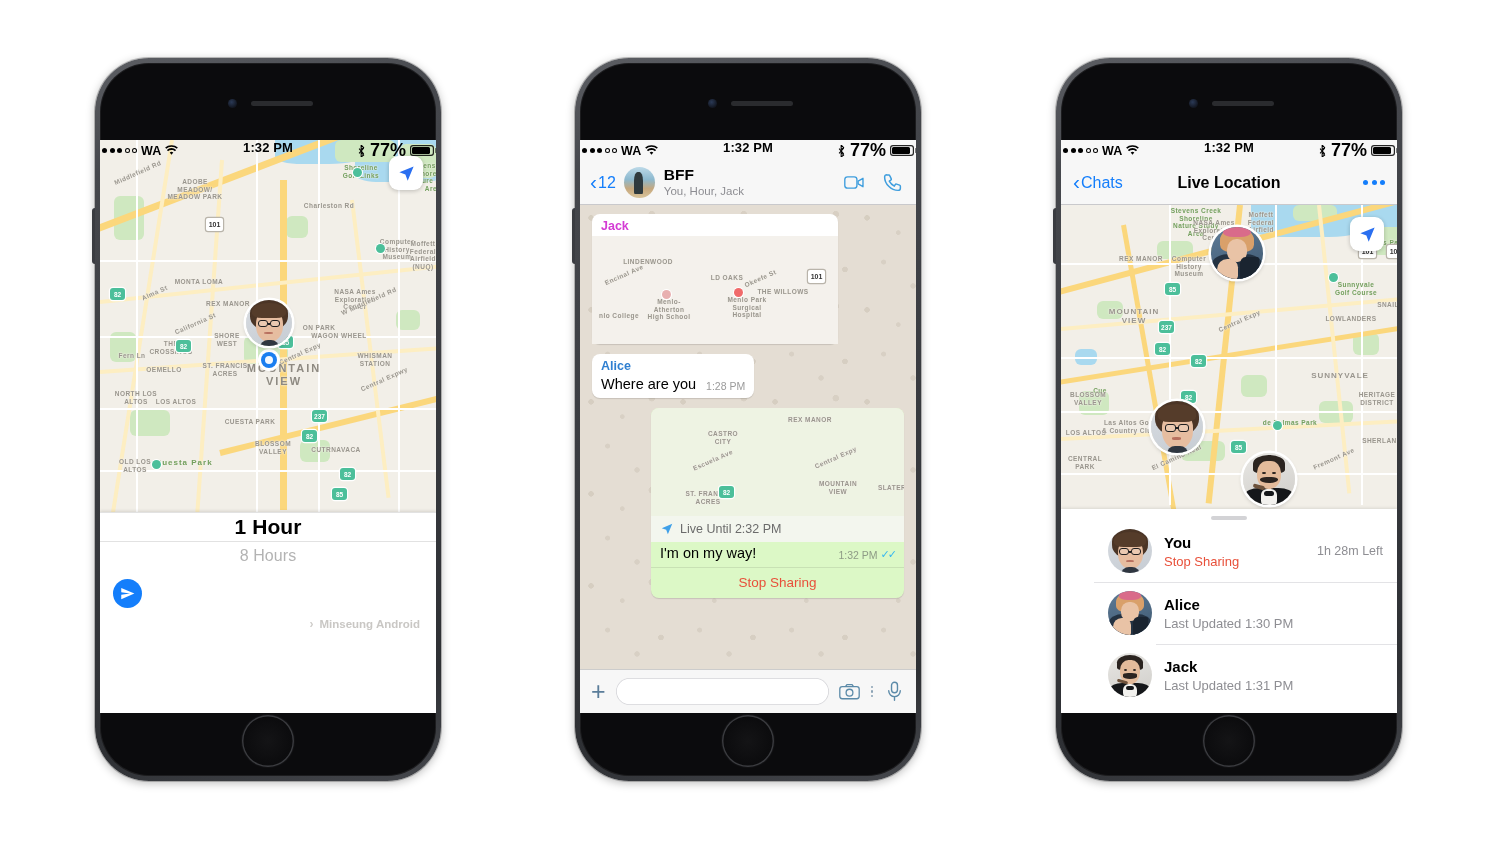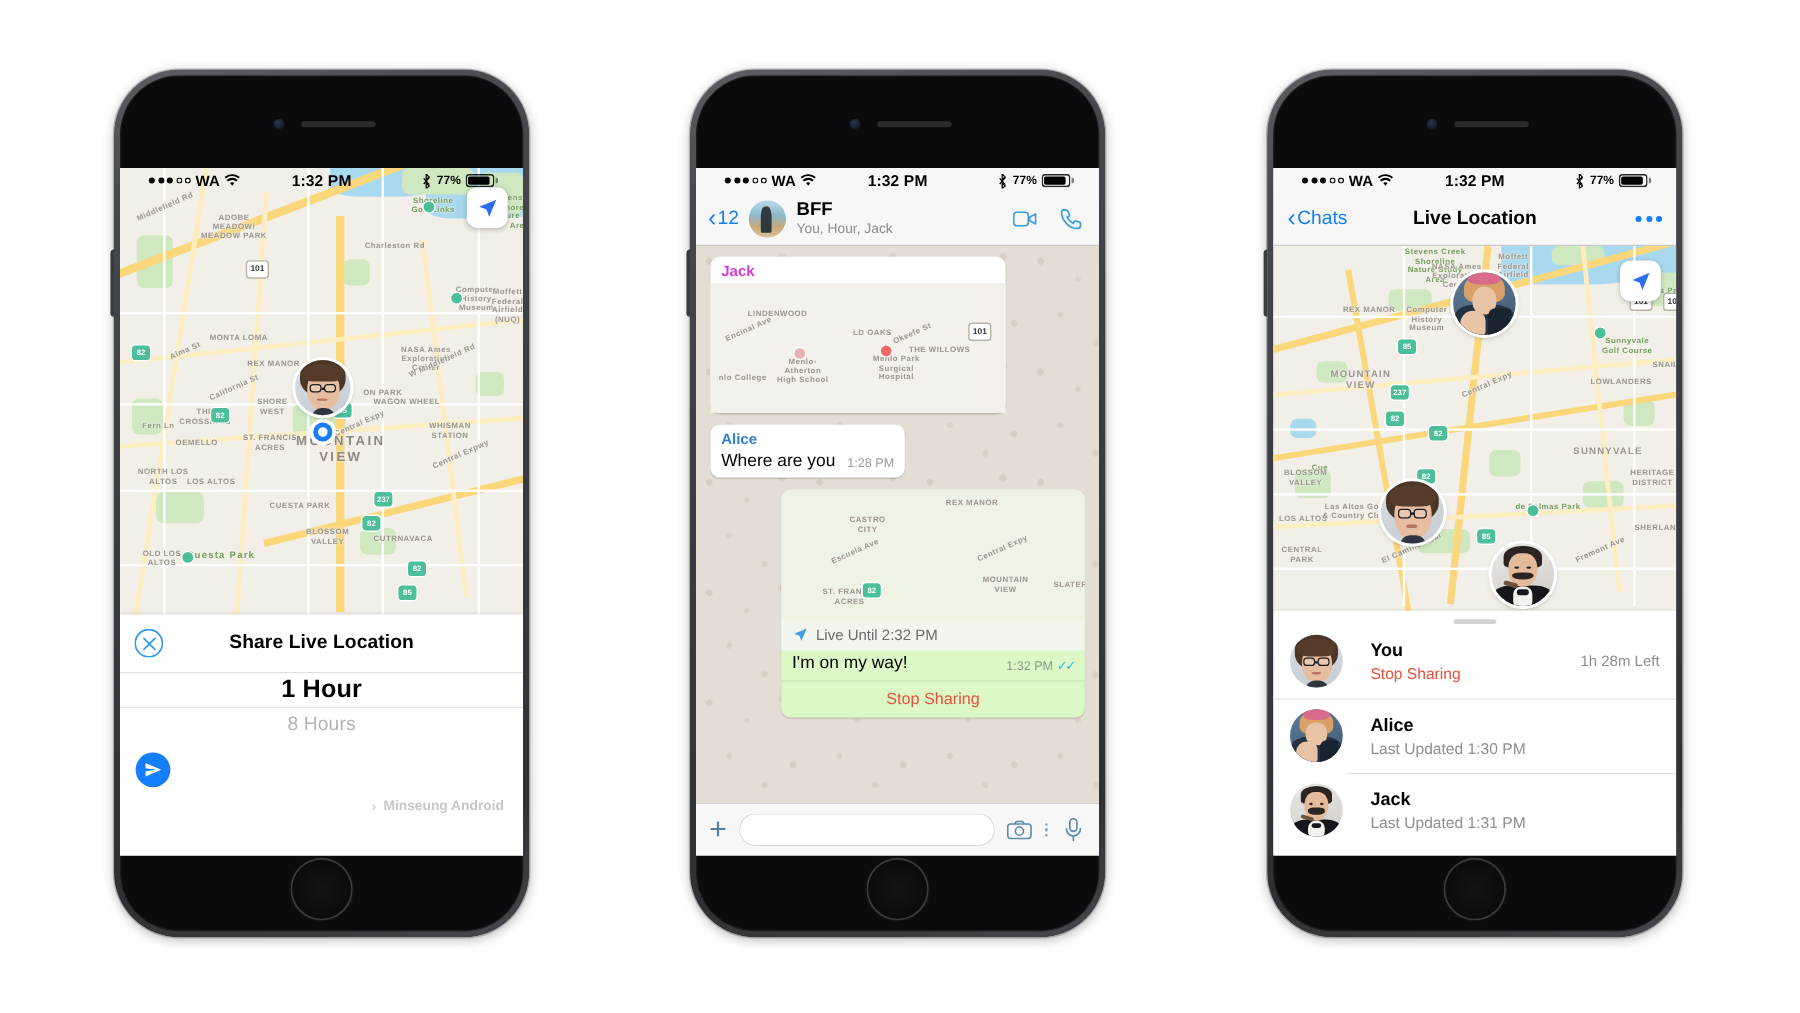--- a/index.html
+++ b/index.html
@@ -54,34 +54,34 @@
     background: radial-gradient(circle at 50% 50%, #141416 0%, #0c0c0e 62%, #111 100%);
     box-shadow: inset 0 0 0 1.4px #3b3c40, 0 0 2px rgba(255,255,255,.12);
   }
 
   .p1 { left: 95px; top: 58px; }
   .p2 { left: 575px; top: 58px; }
   .p3 { left: 1056px; top: 58px; }
 
   
   .statusbar {
-    position: relative; height: 21px; display: flex; align-items: center;
-    padding: 0 24px; font-size: 12.5px; color: #000; z-index: 30;
+    position: relative; height: 21px; display: flex; 
+    padding: 0 2px; font-size: 12.5px; color: #000; z-index: 30;
     font-family: "Liberation Sans", sans-serif;
   }
   .sb-left { display: flex; align-items: center; gap: 4px; font-weight: 600; }
   .dots { display: flex; align-items: center; gap: 2.5px; }
   .dots i { width: 5px; height: 5px; border-radius: 50%; background: #000; display:block; }
   .dots i.o { background: transparent; box-shadow: inset 0 0 0 1px #000; }
   .carrier { font-size: 12.5px; font-weight: 600; letter-spacing: .1px; }
   .sb-center {
     position: absolute; left: 0; right: 0; text-align: center;
     font-size: 13px; font-weight: 600; letter-spacing: .1px;
   }
-  .sb-right { margin-left: auto; display: flex; align-items: center; gap: 4px; font-weight: 600; font-size: 10px; }
+  .sb-right { margin-left: auto; display: flex; align-items: center; gap: 4px; font-weight: 600; font-size: 18px; }
   .batt { position: relative; width: 24px; height: 11px; border-radius: 3px; box-shadow: inset 0 0 0 1.2px rgba(0,0,0,.85); }
   .batt::after { content:""; position:absolute; right:-3.4px; top:3.3px; width:2px; height:4.4px; border-radius:0 2px 2px 0; background:rgba(0,0,0,.5); }
   .batt i { position: absolute; left: 1.6px; top: 1.6px; bottom: 1.6px; width: 77%; border-radius: 1.5px; background: #000; display:block; }
 
   
   .map { position: absolute; inset: 0; background: #f2efe8; overflow: hidden; }
   .map .water { position: absolute; background: #a9d9ef; }
   .map .park  { position: absolute; background: #cfe8c0; border-radius: 6px; }
   .map .road  { position: absolute; background: #ffffff; }
   .map .hiway { position: absolute; background: #fbd77c; }
@@ -275,21 +275,21 @@
     position: absolute; left: 0; right: 0; text-align: center;
     font-size: 16px; font-weight: 700; color: #000;
   }
   .ll-dots { margin-left: auto; display: flex; gap: 3.5px; position: relative; z-index: 2; }
   .ll-dots i { width: 5px; height: 5px; border-radius: 50%; background: #147efb; display:block; }
   .ll-list {
     position: absolute; left: 0; right: 0; bottom: 0; height: 204px;
     background: #fff; z-index: 20; box-shadow: 0 -1px 3px rgba(0,0,0,.1);
   }
   .grab { width: 36px; height: 4px; border-radius: 2px; background: #d3d3d6; margin: 7px auto 0 auto; }
-  .ll-row { display: flex; align-items: center; gap: 23px; padding: 9px 14px; position: relative; }
+  .ll-row { display: flex; align-items: center; gap: 12px; padding: 9px 14px; position: relative; margin-left: 33px; }
   .ll-row + .ll-row::before {
     content:""; position:absolute; left: 62px; right: 0; top: 0; height: .7px; background: #e3e3e6;
   }
   .ll-row.full + .ll-row::before { left: 0; }
   .ll-av { width: 44px; height: 44px; border-radius: 50%; overflow: hidden; flex: none; }
   .ll-texts { display: flex; flex-direction: column; gap: 3px; flex: 1; min-width: 0; }
   .ll-name { font-size: 15px; font-weight: 700; color: #000; }
   .ll-sub { font-size: 13px; color: #8e8e93; }
   .ll-sub.red { color: #e8503a; }
   .ll-right { font-size: 12.5px; color: #8e8e93; white-space: nowrap; }
@@ -446,28 +446,20 @@
                 <path d="M0.6 4.3L6 10.4M0.6 9.7L6 3.6" stroke="#000" stroke-width="1.2" fill="none"></path>
               </svg>
             <span>77%</span>
             <span class="batt">
                 <i></i>
               </span>
           </div>
         </div>
 
         <div class="sheet">
-          <div class="sheet-head">
-            <div class="close-ic">
-              <svg viewBox="0 0 12 12">
-                  <path d="M1 1l10 10M11 1L1 11" stroke="#2f9bea" stroke-width="1.5" stroke-linecap="round"></path>
-                </svg>
-            </div>
-            <div class="sheet-title">Share Live Location</div>
-          </div>
           <div class="opt sel">1 Hour</div>
           <div class="opt">8 Hours</div>
           <div class="comment-row">
             <div class="send-btn">
               <svg viewBox="0 0 24 24">
                   <path d="M2 21L23 12 2 3v7l14 2-14 2z" fill="#fff"></path>
                 </svg>
             </div>
           </div>
           <div class="android-row">

